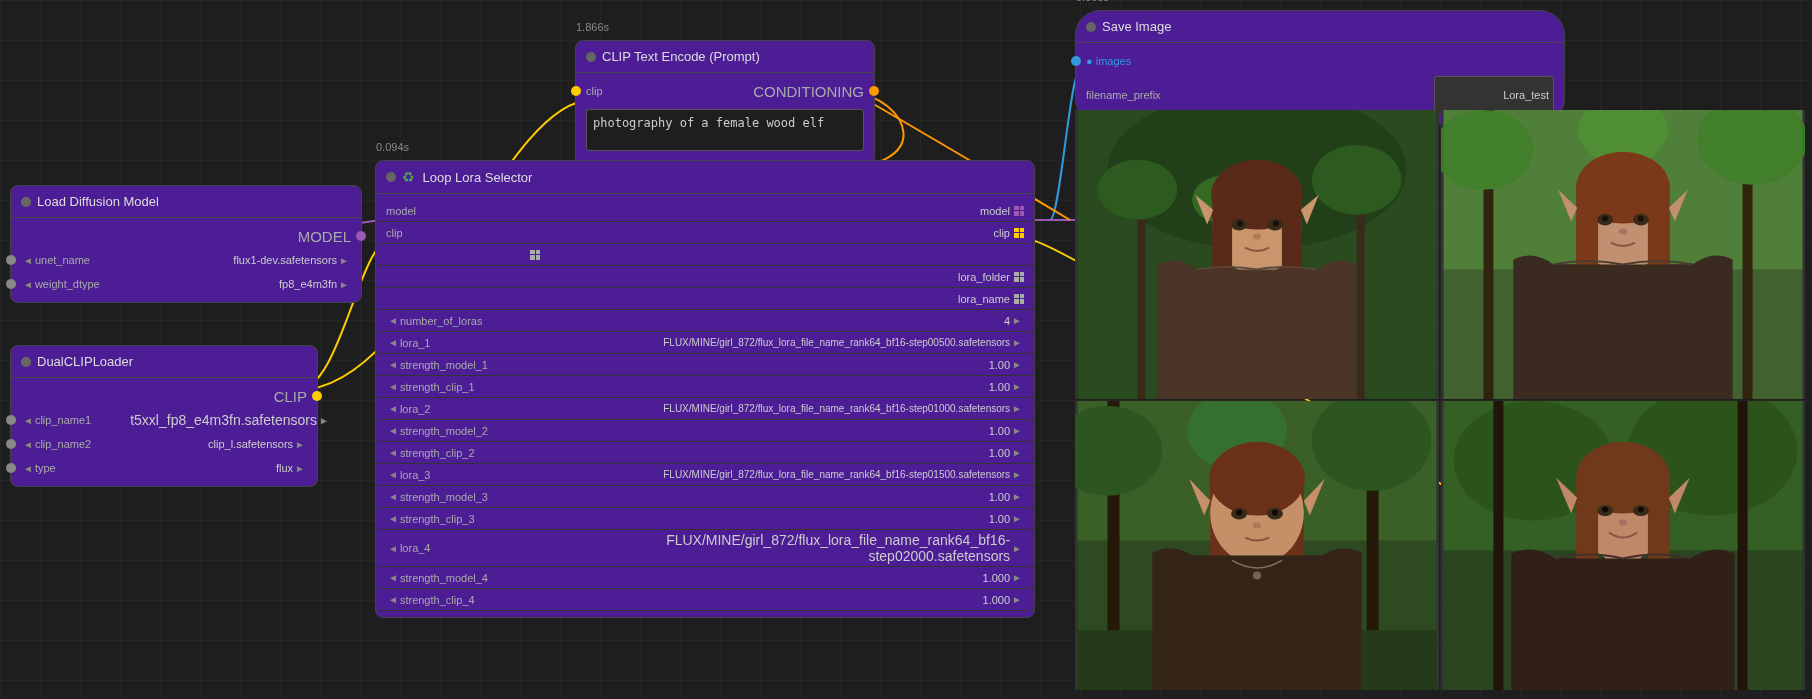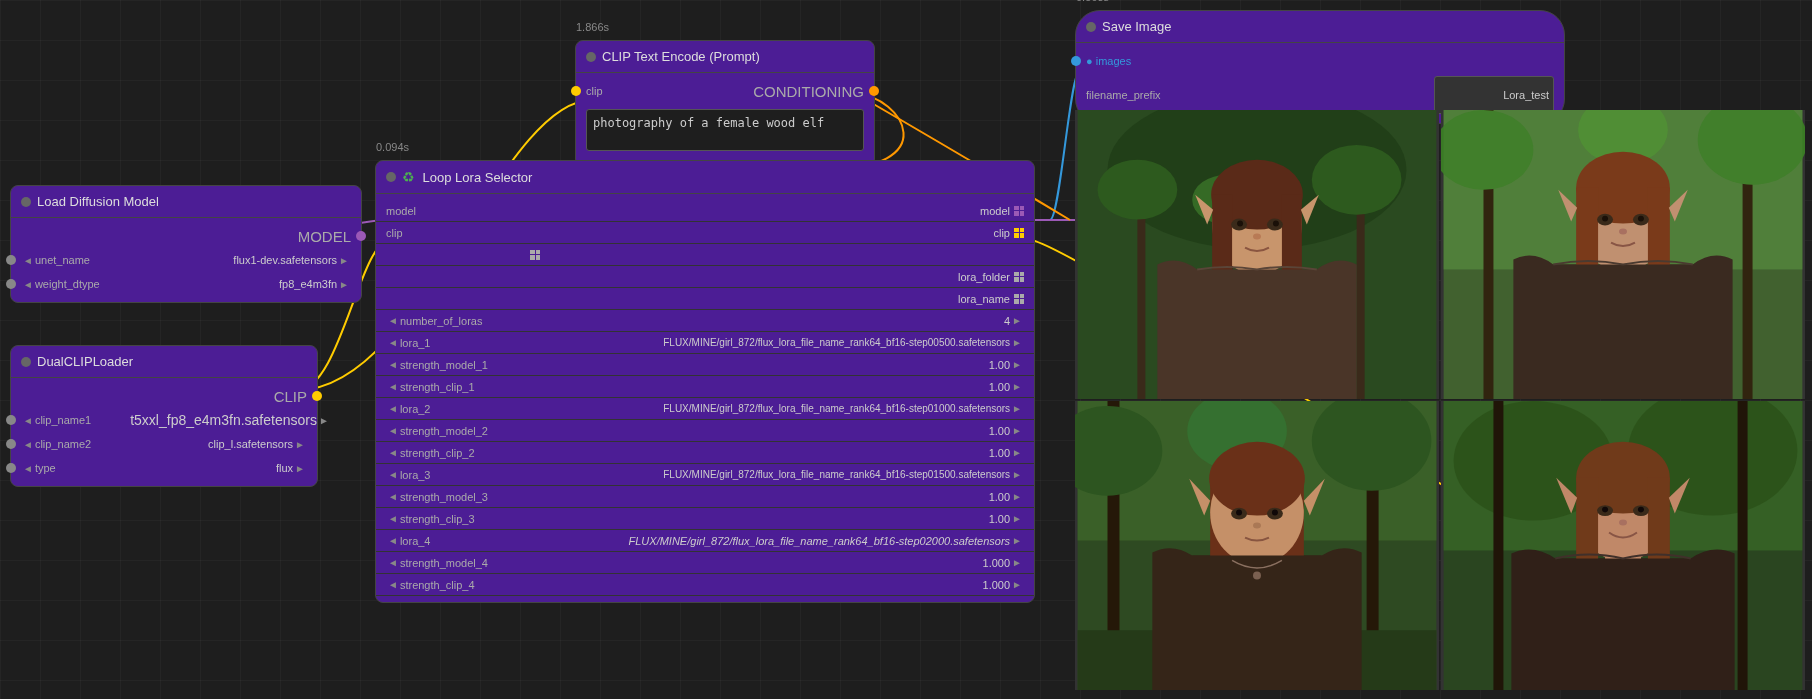--- a/index.html
+++ b/index.html
@@ -458,21 +458,21 @@
       <span class="arrow-btn">◄</span>
       <span class="lora-label">strength_clip_3</span>
       <span class="lora-value">1.00</span>
       <span class="arrow-btn">►</span>
     </div>
 
     <div class="lora-row">
       <div class="port-left"></div>
       <span class="arrow-btn">◄</span>
       <span class="lora-label">lora_4</span>
-      <span class="lora-value" style="font-size:11px;font-style:italic;">FLUX/MINE/girl_872/flux_lora_file_name_rank64_bf16-step02000.safetensors</span>
+      <span class="lora-value" style="font-size:14px;">FLUX/MINE/girl_872/flux_lora_file_name_rank64_bf16-step02000.safetensors</span>
       <span class="arrow-btn">►</span>
     </div>
 
     <div class="lora-row">
       <div class="port-left"></div>
       <span class="arrow-btn">◄</span>
       <span class="lora-label">strength_model_4</span>
       <span class="lora-value">1.000</span>
       <span class="arrow-btn">►</span>
     </div>

